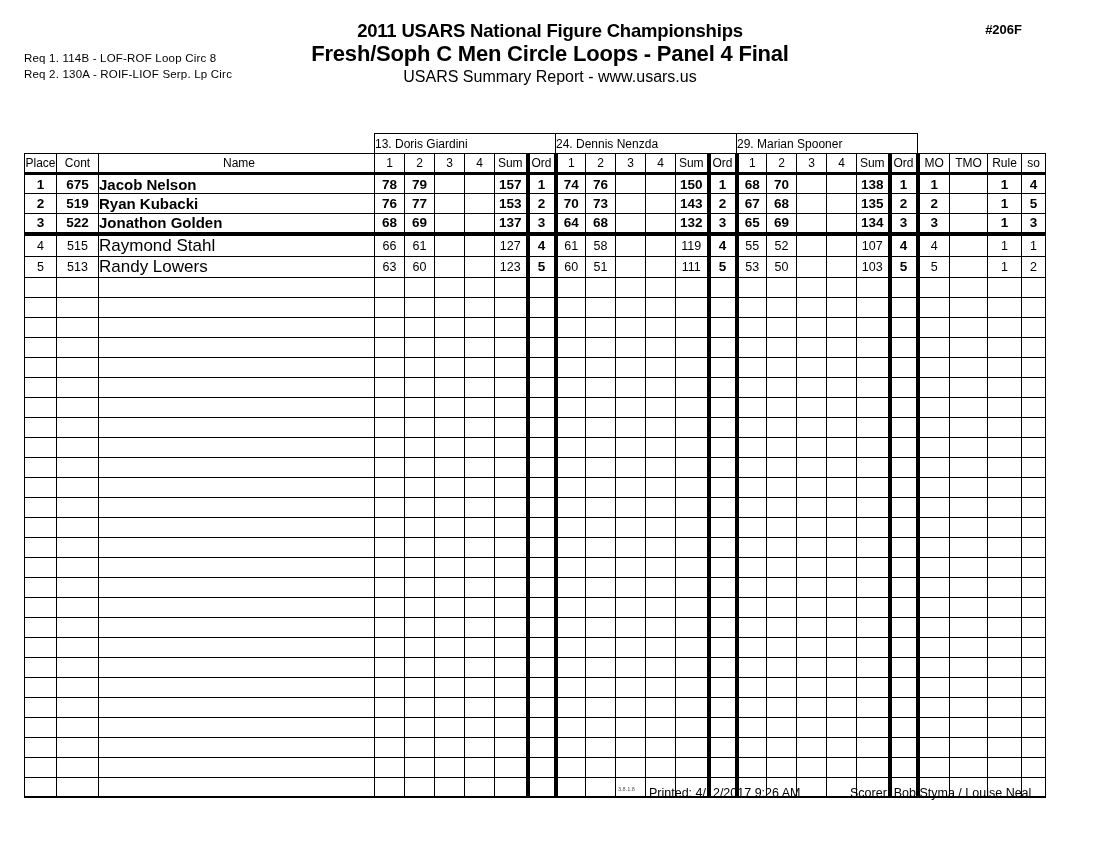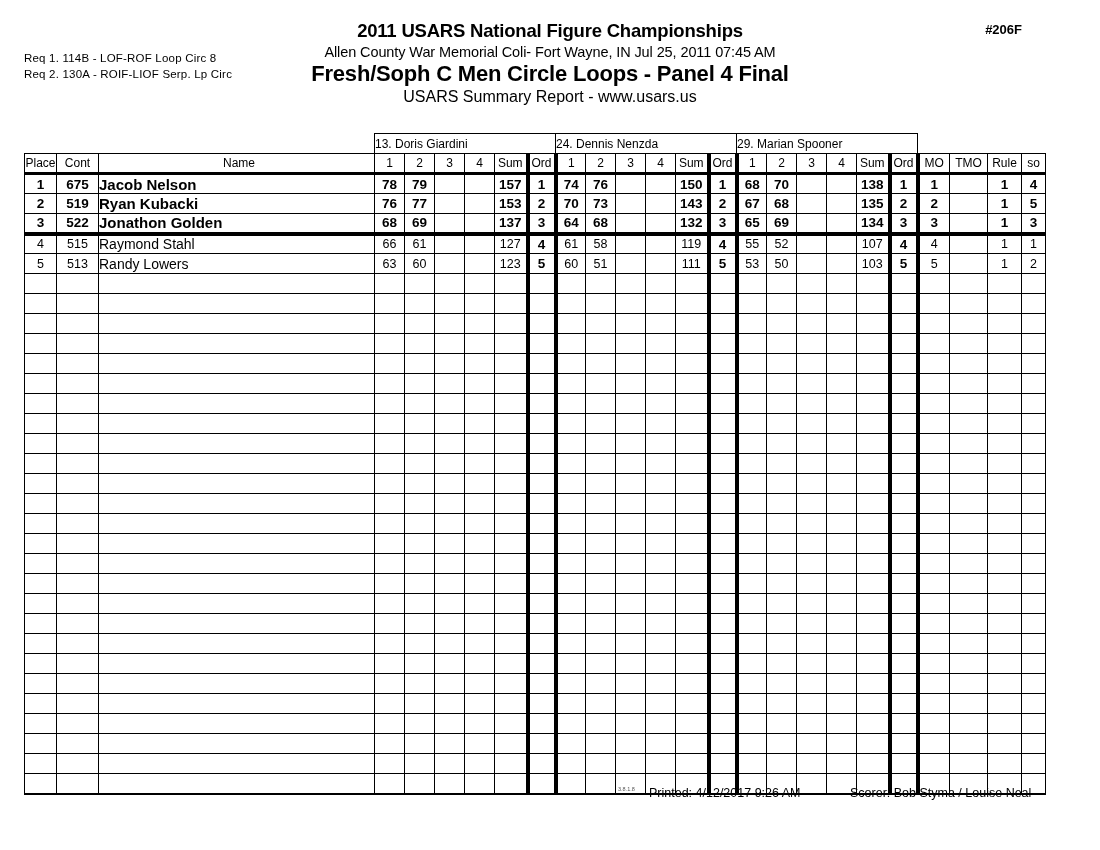--- a/index.html
+++ b/index.html
@@ -111,21 +111,21 @@
   }
 
   
   .num   { text-align: center; }
   .lft   { text-align: left; padding-left: 5px; }
   .bold  { font-weight: bold; }
 
   tr.r-medal td { font-weight: bold; font-size: 13.5px; }
   tr.r-medal td.name-cell { font-size: 15px; }
   tr.r-plain td { font-size: 12.5px; }
-  tr.r-plain td.name-cell { font-size: 14px; }
+  tr.r-plain td.name-cell { font-size: 17px; }
   tr.r-plain td.ord-cell { font-weight: bold; font-size: 13.5px; }
   .thick-r { border-right: 4px solid #000 !important; }
   .thick-b td { border-bottom: 4px solid #000 !important; }
   .dbl-top td { border-top: 3px solid #000 !important; }
   .outer-b td { border-bottom: 2px solid #000 !important; }
 
   
   .footer {
     position: absolute;
     top: 786px;
@@ -157,21 +157,20 @@
 </head>
 <body>
 
 <div class="req-block">
   <div class="req-line">Req  1.  114B - LOF-ROF Loop Circ 8</div>
   <div class="req-line">Req  2.  130A - ROIF-LIOF Serp. Lp Circ</div>
 </div>
 
 <div class="title-block">
   <div class="title-main">2011 USARS National Figure Championships</div>
-  <div class="title-venue">Allen County War Memorial Coli- Fort Wayne, IN  Jul 25, 2011  07:45 AM</div>
   <div class="title-event">Fresh/Soph C Men Circle Loops - Panel 4 Final</div>
   <div class="title-report">USARS Summary Report - www.usars.us</div>
 </div>
 
 <div class="event-number">#206F</div>
 
 <div class="sheet">
   <table class="grid">
     <colgroup>
       <col style="width:32px">

